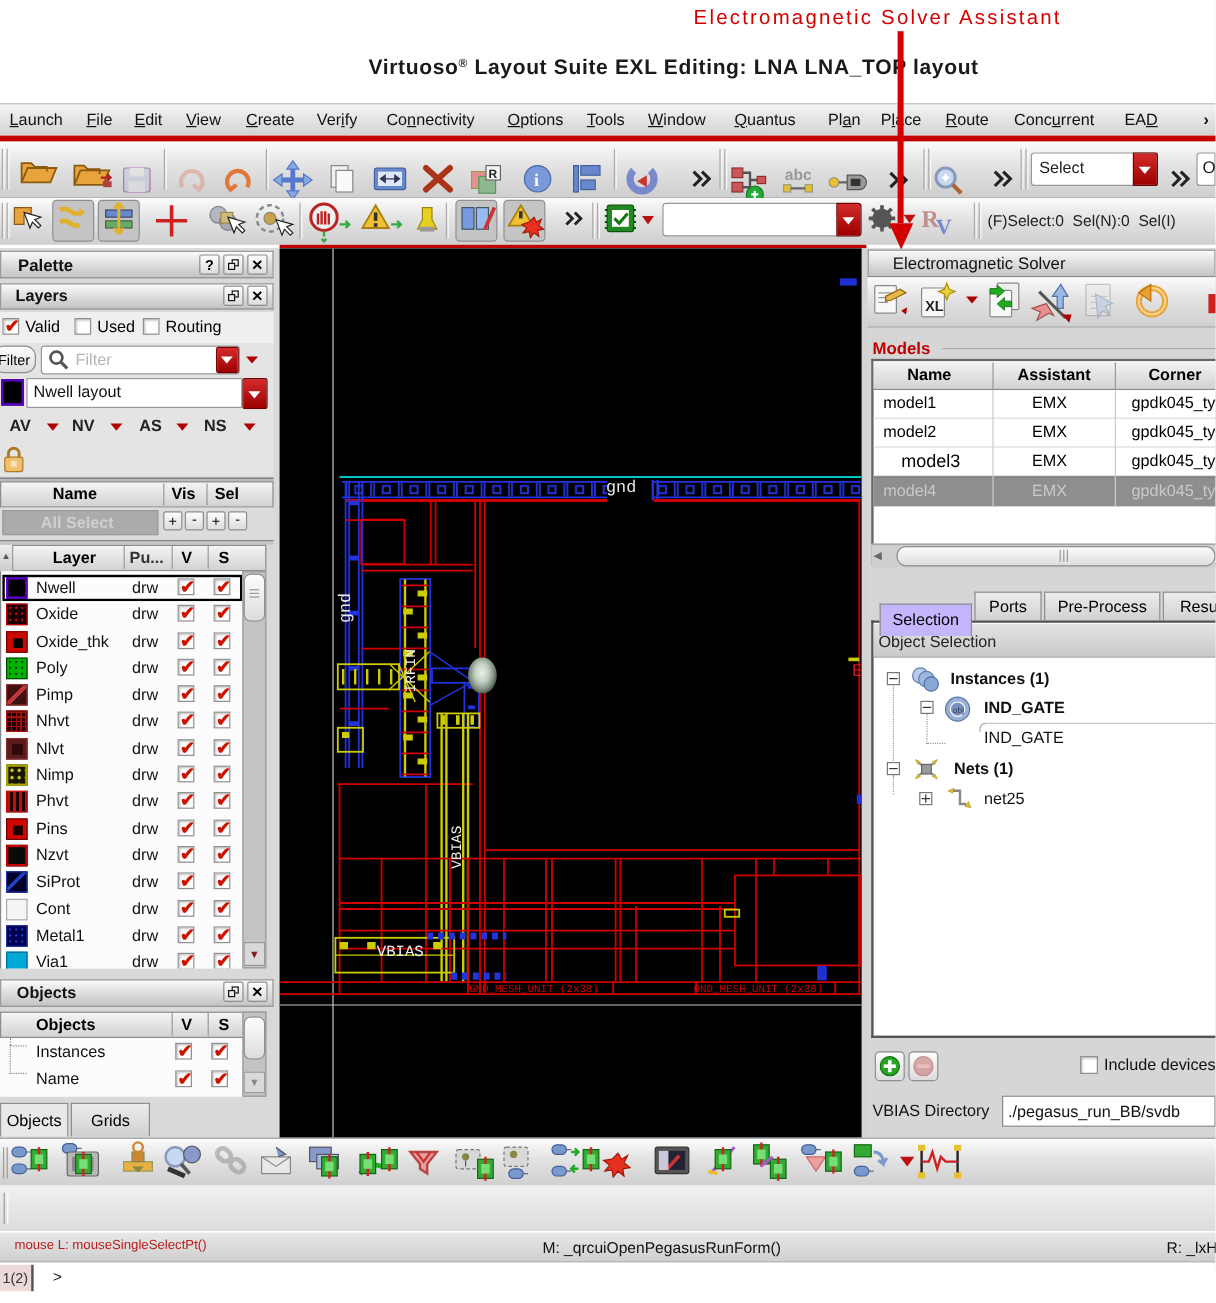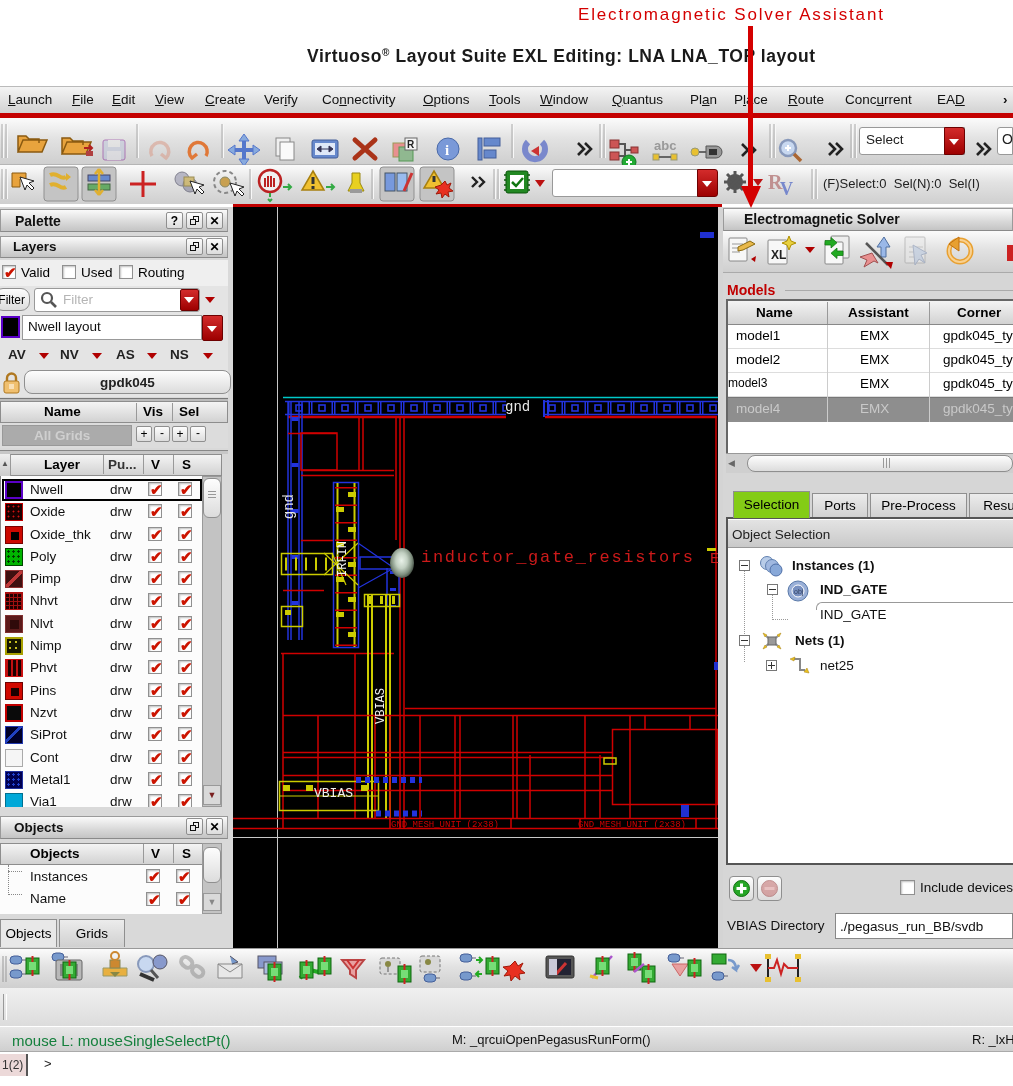--- a/index.html
+++ b/index.html
@@ -325,33 +325,32 @@
  <div class="a redtri" style="left:147px;top:146px"></div>
  <div class="a" style="left:170px;top:140px;font-size:13.5px;font-weight:bold;color:#222">NS</div>
  <div class="a redtri" style="left:203px;top:146px"></div>
 
  <div class="a" style="left:0;top:162px;width:228px;height:28px;background:#e4e4e4"></div>
  <svg class="a" style="left:2px;top:164px" width="20" height="24" viewBox="0 0 20 24">
       <rect x="2" y="10" width="15" height="12" rx="2" fill="#f0c070" stroke="#b07820"></rect>
       <path d="M5 10 v-3 a4.5 4.5 0 0 1 9 0 v3" fill="none" stroke="#b07820" stroke-width="2.4"></path>
       <rect x="7" y="13" width="5" height="5" fill="#fff" opacity=".5"></rect>
     </svg>
- <div class="a btn" style="left:24px;top:163px;width:207px;height:24px;border-radius:8px;text-align:center;font-size:13.5px;font-weight:bold;line-height:23px;color:#222">gpdk045</div>
 
  <div class="a" style="left:0;top:191px;width:228px;height:3px;background:#bbb;border-top:1px solid #777"></div>
  <div class="a grad" style="left:0;top:194px;width:228px;height:22px;border:1px solid #8d8d8d"></div>
  <div class="a" style="left:44px;top:197px;font-size:13.5px;font-weight:bold">Name</div>
  <div class="a" style="left:136px;top:196px;width:1px;height:18px;background:#999"></div>
  <div class="a" style="left:143px;top:197px;font-size:13.5px;font-weight:bold">Vis</div>
  <div class="a" style="left:172px;top:196px;width:1px;height:18px;background:#999"></div>
  <div class="a" style="left:179px;top:197px;font-size:13.5px;font-weight:bold">Sel</div>
 
  <div class="a" style="left:0;top:216px;width:228px;height:25px;background:#dcdcdc"></div>
  <div class="a" style="left:2px;top:218px;width:130px;height:21px;background:#ababab;border:1px solid #999"></div>
- <div class="a" style="left:34px;top:221px;font-size:13.5px;font-weight:bold;color:#cfcfcf">All Grids</div>
+ <div class="a" style="left:34px;top:221px;font-size:13.5px;font-weight:bold;color:#cfcfcf">All Select</div>
  <div class="a btn" style="left:136px;top:219px;width:16px;height:16px;font-size:12px;text-align:center;line-height:14px">+</div>
  <div class="a btn" style="left:154px;top:219px;width:16px;height:16px;font-size:12px;text-align:center;line-height:12px">-</div>
  <div class="a btn" style="left:172px;top:219px;width:16px;height:16px;font-size:12px;text-align:center;line-height:14px">+</div>
  <div class="a btn" style="left:190px;top:219px;width:16px;height:16px;font-size:12px;text-align:center;line-height:12px">-</div>
 
  <div class="a" style="left:0;top:243px;width:228px;height:4px;background:#c7c7c7;border-top:1px solid #888"></div>
  <div class="a grad" style="left:0;top:247px;width:222px;height:22px;border:1px solid #8d8d8d"></div>
  <div class="a" style="left:0;top:247px;width:11px;height:22px;background:linear-gradient(#eee,#ccc);border-right:1px solid #999;font-size:8px;color:#555;text-align:center;line-height:20px">▲</div>
  <div class="a" style="left:44px;top:250px;font-size:13.5px;font-weight:bold">Layer</div>
  <div class="a" style="left:103px;top:248px;width:1px;height:19px;background:#999"></div>
@@ -693,30 +692,29 @@
  <rect x="474" y="341" width="9" height="3" fill="#cccc00"></rect>
 </svg>
 
 <div class="a" style="left:157px;top:341px;width:24px;height:30px;border-radius:50%;background:radial-gradient(ellipse at 48% 42%, #e9f2e9 0%, #c2d0c2 32%, #7e8e7e 58%, #2e372e 80%, #000 100%)"></div>
 
 <div class="a" style="left:272px;top:192px;color:#e8e8e8;font-size:14px;font-family:'Liberation Mono',monospace">gnd</div>
 <div class="a" style="left:48px;top:287px;color:#e8e8e8;font-size:14px;font-family:'Liberation Mono',monospace;writing-mode:vertical-rl;transform:rotate(180deg)">gnd</div>
 <div class="a" style="left:103px;top:334px;color:#f0f0f0;font-size:12px;font-family:'Liberation Mono',monospace;writing-mode:vertical-rl;transform:rotate(180deg)">IRFIN</div>
 <div class="a" style="left:141px;top:481px;color:#f0f0f0;font-size:12px;font-family:'Liberation Mono',monospace;writing-mode:vertical-rl;transform:rotate(180deg)">VBIAS</div>
 <div class="a" style="left:81px;top:579px;color:#f0f0f0;font-size:13px;font-family:'Liberation Mono',monospace">VBIAS</div>
-<div class="a" style="left:188px;top:341px;color:#cc1a1a;font-size:17px;letter-spacing:1.7px;font-family:'Liberation Mono',monospace">inductor_gate_resistors</div>
 <div class="a" style="left:477px;top:344px;color:#cc1a1a;font-size:15px;font-family:'Liberation Mono',monospace">E</div>
 <div class="a" style="left:158px;top:613px;color:#d00000;font-size:9px;font-family:'Liberation Mono',monospace">GND_MESH_UNIT (2x38)</div>
 <div class="a" style="left:345px;top:613px;color:#d00000;font-size:9px;font-family:'Liberation Mono',monospace">GND_MESH_UNIT (2x38)</div>
 </div>
 
 <div class="a" id="rightpanel" style="left:723px;top:207px;width:290px;height:741px;background:#d6d6d6">
 
  <div class="a titlebar" style="left:0;top:1px;width:290px;height:23px"></div>
- <div class="a" style="left:21px;top:4px;font-size:14px;font-weight:bold;color:#111">Electromagnetic Solver</div>
+ <div class="a" style="left:21px;top:4px;font-size:14px;font-weight:normal;color:#111">Electromagnetic Solver</div>
 
  <div class="a tbar" style="left:0;top:24px;width:290px;height:42px;border-bottom:1px solid #aaa"></div>
  <div class="a" id="rptools" style="left:0;top:24px;width:290px;height:42px">
   <svg class="a" style="left:5px;top:4px" width="30" height="32" viewBox="0 0 30 32">
    <rect x="1" y="3" width="18" height="23" rx="1" fill="#f7f7f7" stroke="#888"></rect>
    <line x1="4" y1="9" x2="15" y2="9" stroke="#999"></line>
         <line x1="4" y1="13" x2="15" y2="13" stroke="#999"></line>
         <line x1="4" y1="17" x2="12" y2="17" stroke="#999"></line>
    <path d="M10 12 l12 -6 5 3 -12 6 -5 1z" fill="#e8b84a" stroke="#8a6a10"></path>
    <path d="M23 24 l5 -3 -1 6z" fill="#b00000"></path>
@@ -765,39 +763,39 @@
  <div class="a" id="modelrows" style="left:5px;top:118px;width:285px;height:96px">
   <div class="a" style="left:0;top:0;width:285px;height:24px;border-bottom:1px solid #ddd"></div>
   <div class="a" style="left:8px;top:3px;font-size:13.5px">model1</div>
       <div class="a" style="left:132px;top:3px;font-size:13.5px">EMX</div>
       <div class="a" style="left:215px;top:3px;font-size:13.5px">gpdk045_ty</div>
   <div class="a" style="left:0;top:24px;width:285px;height:24px;border-bottom:1px solid #ddd"></div>
   <div class="a" style="left:8px;top:27px;font-size:13.5px">model2</div>
       <div class="a" style="left:132px;top:27px;font-size:13.5px">EMX</div>
       <div class="a" style="left:215px;top:27px;font-size:13.5px">gpdk045_ty</div>
   <div class="a" style="left:0;top:48px;width:285px;height:24px;border-bottom:1px solid #ddd"></div>
-  <div class="a" style="left:0;top:51px;font-size:12px">model3</div>
+  <div class="a" style="left:23px;top:51px;font-size:15px">model3</div>
       <div class="a" style="left:132px;top:51px;font-size:13.5px">EMX</div>
       <div class="a" style="left:215px;top:51px;font-size:13.5px">gpdk045_ty</div>
   <div class="a" style="left:0;top:72px;width:285px;height:25px;background:#8e8e8e;border-top:1px solid #777"></div>
   <div class="a" style="left:8px;top:76px;font-size:13.5px;color:#c9c9c9">model4</div>
       <div class="a" style="left:132px;top:76px;font-size:13.5px;color:#c9c9c9">EMX</div>
       <div class="a" style="left:215px;top:76px;font-size:13.5px;color:#c9c9c9">gpdk045_ty</div>
   <div class="a" style="left:99px;top:0;width:1px;height:97px;background:#ccc"></div>
   <div class="a" style="left:201px;top:0;width:1px;height:97px;background:#ccc"></div>
  </div>
 
  <div class="a" style="left:3px;top:246px;width:287px;height:20px;background:#cfcfcf;border-top:1px solid #999"></div>
  <div class="a" style="left:5px;top:249px;width:14px;height:15px;font-size:9px;color:#666;line-height:15px">◀</div>
  <div class="a btn" style="left:24px;top:248px;width:266px;height:17px;border-radius:8px"></div>
  <div class="a" style="left:160px;top:251px;width:1px;height:10px;background:#999"></div>
  <div class="a" style="left:163px;top:251px;width:1px;height:10px;background:#999"></div>
  <div class="a" style="left:166px;top:251px;width:1px;height:10px;background:#999"></div>
 
- <div class="a tab" style="left:10px;top:284px;width:77px;height:27px;font-size:13.5px;line-height:26px;background:#84cc16;z-index:2">Selection</div>
+ <div class="a tab" style="left:10px;top:296px;width:77px;height:27px;font-size:13.5px;line-height:26px;background:#c4b5fd;z-index:2">Selection</div>
  <div class="a tab" style="left:89px;top:286px;width:56px;height:25px;font-size:13.5px;line-height:24px">Ports</div>
  <div class="a tab" style="left:147px;top:286px;width:97px;height:25px;font-size:13.5px;line-height:24px">Pre-Process</div>
  <div class="a tab" style="left:246px;top:286px;width:60px;height:25px;font-size:13.5px;line-height:24px">Resu</div>
 
  <div class="a" style="left:3px;top:310px;width:287px;height:348px;background:#fff;border:2px solid #555;border-right:none"></div>
  <div class="a" style="left:5px;top:313px;width:285px;height:28px;background:linear-gradient(#e3e3e3,#c9c9c9);border-bottom:1px solid #999"></div>
  <div class="a" style="left:9px;top:320px;font-size:13.5px;color:#222">Object Selection</div>
  <div class="a" id="seltree" style="left:5px;top:341px;width:285px;height:315px">
   <div class="a" style="left:16px;top:20px;width:1px;height:72px;border-left:1px dotted #999"></div>
   <div class="a" style="left:44px;top:44px;width:1px;height:28px;border-left:1px dotted #999"></div>
@@ -968,21 +966,21 @@
  <rect x="795" y="6" width="6" height="5" fill="#e8c030"></rect>
         <rect x="795" y="29" width="6" height="5" fill="#e8c030"></rect>
       </g>
 </svg>
 </div>
 
 <div class="a" style="left:0;top:988px;width:1013px;height:38px;background:linear-gradient(#f0f0f0,#dcdcdc)"></div>
 <div class="a" style="left:3px;top:994px;width:4px;height:26px;border-left:1px solid #999;border-right:1px solid #fff"></div>
 
 <div class="a" style="left:0;top:1026px;width:1013px;height:26px;background:linear-gradient(#e8e8e8,#cfcfcf);border-top:1px solid #fff;border-bottom:1px solid #aaa"></div>
-<div class="a" style="left:12px;top:1032px;font-size:15px;color:#15803d">mouse L: mouseSingleSelectPt()</div>
+<div class="a" style="left:12px;top:1032px;font-size:11px;color:#b91c1c">mouse L: mouseSingleSelectPt()</div>
 <div class="a" style="left:452px;top:1032px;font-size:13px;color:#111">M: _qrcuiOpenPegasusRunForm()</div>
 <div class="a" style="left:972px;top:1032px;font-size:13px;color:#111;white-space:nowrap">R: _lxH</div>
 
 <div class="a" style="left:0;top:1054px;width:28px;height:22px;background:#ecd9d9;border-right:2px solid #555;font-size:12px;color:#333;line-height:22px;padding-left:2px">1(2)</div>
 <div class="a" style="left:44px;top:1056px;font-size:13px;color:#222">&gt;</div>
 
 <div class="a" style="left:748px;top:26px;width:5px;height:160px;background:#d40000"></div>
 <div class="a" style="left:741px;top:186px;width:0;height:0;border-left:10px solid transparent;border-right:10px solid transparent;border-top:22px solid #d40000"></div>
 
 </body></html>

